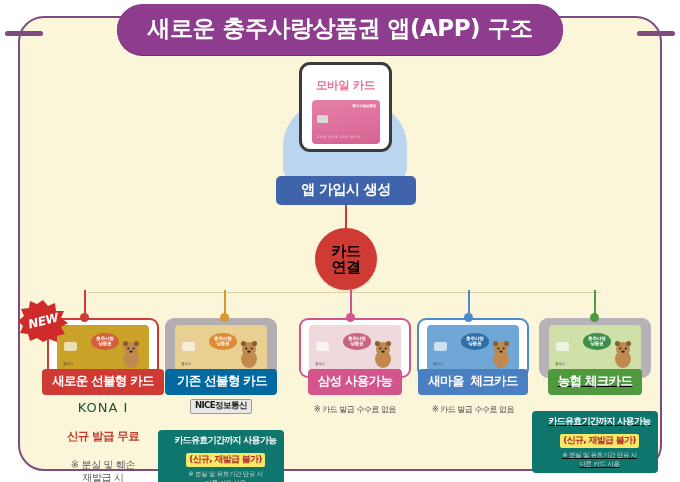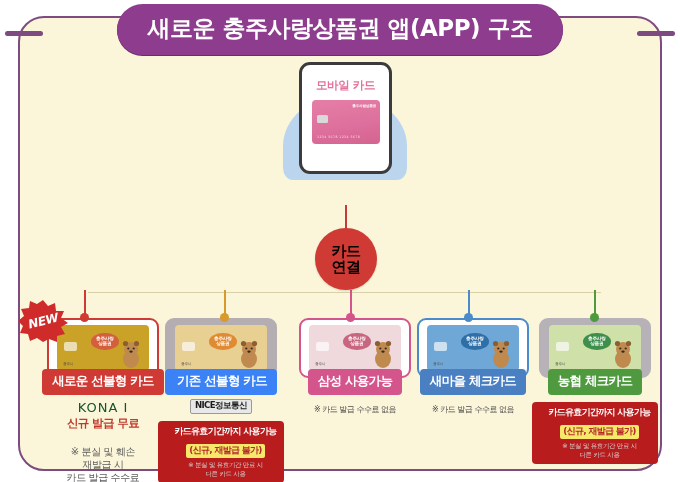--- a/index.html
+++ b/index.html
@@ -75,21 +75,21 @@
     height: 85px;
     background: #bcd5ef;
     border-radius: 50% 50% 10px 10px / 60% 60% 12px 12px;
     z-index: 1;
   }
   .phone {
     position: absolute;
     left: 299px;
     top: 62px;
     width: 93px;
-    height: 112px;
+    height: 90px;
     background: #ffffff;
     border: 3px solid #3b3b3b;
     border-radius: 11px;
     z-index: 3;
     overflow: hidden;
     padding-left: 12px;
   }
   .phone-title {
     position: absolute;
     left: 0; top: 13px;
@@ -290,21 +290,21 @@
     position: relative;
   }
 
   .brand-text {
     margin-top: 5px;
     font-size: 13px;
     letter-spacing: 1px;
     color: #14532d;
   }
   .sub-line {
-    margin-top: 1px;
+    margin-top: 14px;
     font-size: 11.5px;
     font-weight: bold;
     color: #c0392b;
     letter-spacing: -0.6px;
   }
   .fine-note {
     margin-top: 14px;
     font-size: 10px;
     color: #5c5c5c;
     text-align: center;
@@ -313,23 +313,23 @@
   }
   .note-simple {
     margin-top: 9px;
     font-size: 8px;
     color: #4d4d4d;
     letter-spacing: -0.5px;
   }
 
   
   .info-box {
-    margin-top: 7px;
+    margin-top: 16px;
     width: 126px;
-    background: #b91c1c;
+    background: #0f766e;
     border-radius: 4px;
     padding: 4px 3px 5px 12px;
     text-align: center;
   }
   .info-line1 {
     color: #ffffff;
     font-size: 9px;
     font-weight: bold;
     letter-spacing: -0.7px;
   }
@@ -403,20 +403,21 @@
   <div class="phone-blue-blob"></div>
   <div class="phone">
     <div class="phone-title">모바일 카드</div>
     <div class="phone-card">
       <div class="phone-card-brand">충주사랑상품권</div>
       <div class="phone-card-chip"></div>
       <div class="phone-card-num">1234  5678  1234  5678</div>
     </div>
   </div>
 
+  <div class="app-create-label">앱 가입시 생성</div>
   <div class="stem-vert"></div>
 
   <div class="card-link-circle">
     <span>카드</span>
     <span>연결</span>
   </div>
 
   <div class="tree-h"></div>
   <div id="tree-verticals">
       <div class="tree-down" style="left: 84px;"></div>
@@ -471,21 +472,21 @@
               <ellipse cx="13" cy="20" rx="8" ry="9" fill="#c08a4e"></ellipse>
               <circle cx="13" cy="10" r="7" fill="#c08a4e"></circle>
               <circle cx="7.5" cy="4.5" r="2.6" fill="#8c5f30"></circle>
               <circle cx="18.5" cy="4.5" r="2.6" fill="#8c5f30"></circle>
               <circle cx="10.3" cy="9.5" r="1.1" fill="#2b2b2b"></circle>
               <circle cx="15.7" cy="9.5" r="1.1" fill="#2b2b2b"></circle>
               <ellipse cx="13" cy="12.6" rx="1.6" ry="1.2" fill="#2b2b2b"></ellipse>
             </svg>
           </div>
         </div>
-        <div class="card-name-pill" style="background:#3b82f6;padding-left:12px;">기존 선불형 카드</div>
+        <div class="card-name-pill" style="background:#0369a1;padding-left:12px;">기존 선불형 카드</div>
         <div class="vendor-chip">NICE정보통신</div>
         <div class="info-box"><div class="info-line1">카드유효기간까지 사용가능</div><div class="info-line2">(신규, 재발급 불가)</div><div class="info-line3">※ 분실 및 유효기간 만료 시<br>다른 카드 사용</div></div>
       </div>
       <div class="col" style="left: 294px;">
         <div class="thumb-frame" style="background:#ffffff;border:2px solid #d4558c;">
           <div class="thumb" style="background:#efd9dd;">
             <div class="thumb-chip"></div>
             <div class="thumb-logo" style="color:#4a4a4a;">충주시</div>
             <div class="thumb-badge" style="background:#c8657f;">충주사랑<br>상품권</div>
             <svg class="thumb-mascot" viewBox="0 0 26 30">
@@ -512,24 +513,24 @@
               <ellipse cx="13" cy="20" rx="8" ry="9" fill="#c08a4e"></ellipse>
               <circle cx="13" cy="10" r="7" fill="#c08a4e"></circle>
               <circle cx="7.5" cy="4.5" r="2.6" fill="#8c5f30"></circle>
               <circle cx="18.5" cy="4.5" r="2.6" fill="#8c5f30"></circle>
               <circle cx="10.3" cy="9.5" r="1.1" fill="#2b2b2b"></circle>
               <circle cx="15.7" cy="9.5" r="1.1" fill="#2b2b2b"></circle>
               <ellipse cx="13" cy="12.6" rx="1.6" ry="1.2" fill="#2b2b2b"></ellipse>
             </svg>
           </div>
         </div>
-        <div class="card-name-pill" style="background:#4a7fc1;">새마을 체크카드</div>
+        <div class="card-name-pill" style="background:#4a7fc1;font-family:Liberation Mono, monospace;">새마을 체크카드</div>
         <div class="note-simple">※ 카드 발급 수수료 없음</div>
       </div>
-      <div class="col" style="left: 534px;">
+      <div class="col" style="left: 534px; text-decoration: underline;">
         <div class="thumb-frame" style="background:#b7b2b7;border:2px solid #b7b2b7;">
           <div class="thumb" style="background:#cfe0a8;">
             <div class="thumb-chip"></div>
             <div class="thumb-logo" style="color:#4a4a4a;">충주시</div>
             <div class="thumb-badge" style="background:#3f8f4c;">충주사랑<br>상품권</div>
             <svg class="thumb-mascot" viewBox="0 0 26 30">
               <ellipse cx="13" cy="20" rx="8" ry="9" fill="#c08a4e"></ellipse>
               <circle cx="13" cy="10" r="7" fill="#c08a4e"></circle>
               <circle cx="7.5" cy="4.5" r="2.6" fill="#8c5f30"></circle>
               <circle cx="18.5" cy="4.5" r="2.6" fill="#8c5f30"></circle>

